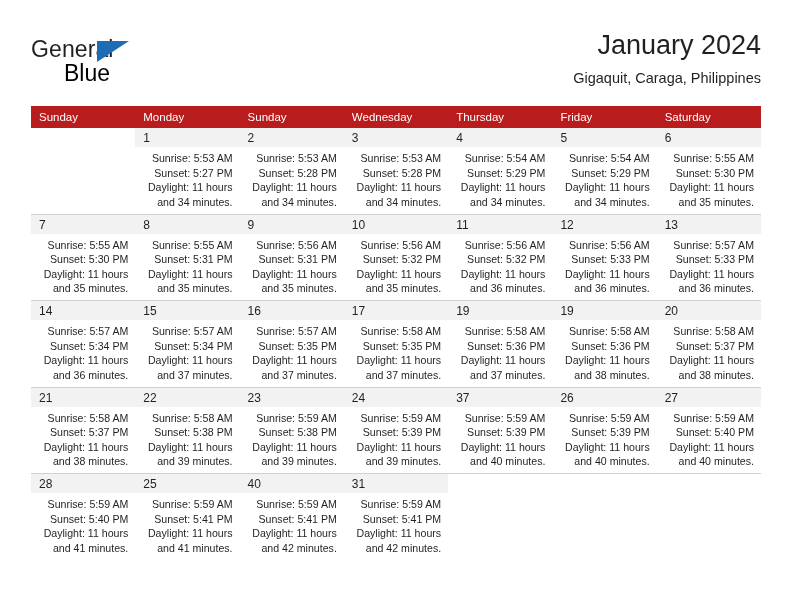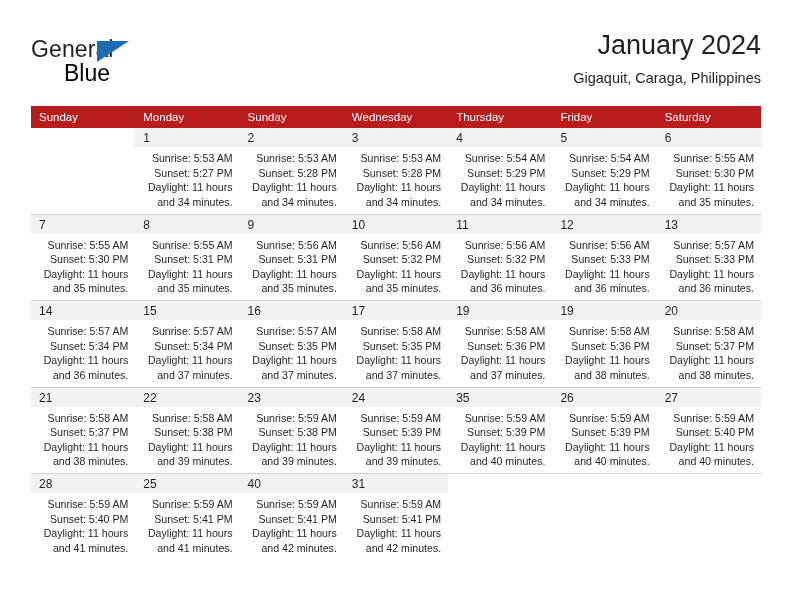--- a/index.html
+++ b/index.html
@@ -330,21 +330,21 @@
             <div class="line">Sunset: 5:37 PM</div>
             <div class="line">Daylight: 11 hours</div>
             <div class="line">and 38 minutes.</div>
           </td>
         </tr>
         <tr class="numrow">
           <td class="num sep">21</td>
           <td class="num sep">22</td>
           <td class="num sep">23</td>
           <td class="num sep">24</td>
-          <td class="num sep">35</td>
+          <td class="num sep">37</td>
           <td class="num sep">26</td>
           <td class="num sep">27</td>
         </tr>
         <tr class="infrow">
           <td>
             <div class="line">Sunrise: 5:58 AM</div>
             <div class="line">Sunset: 5:37 PM</div>
             <div class="line">Daylight: 11 hours</div>
             <div class="line">and 38 minutes.</div>
           </td>

